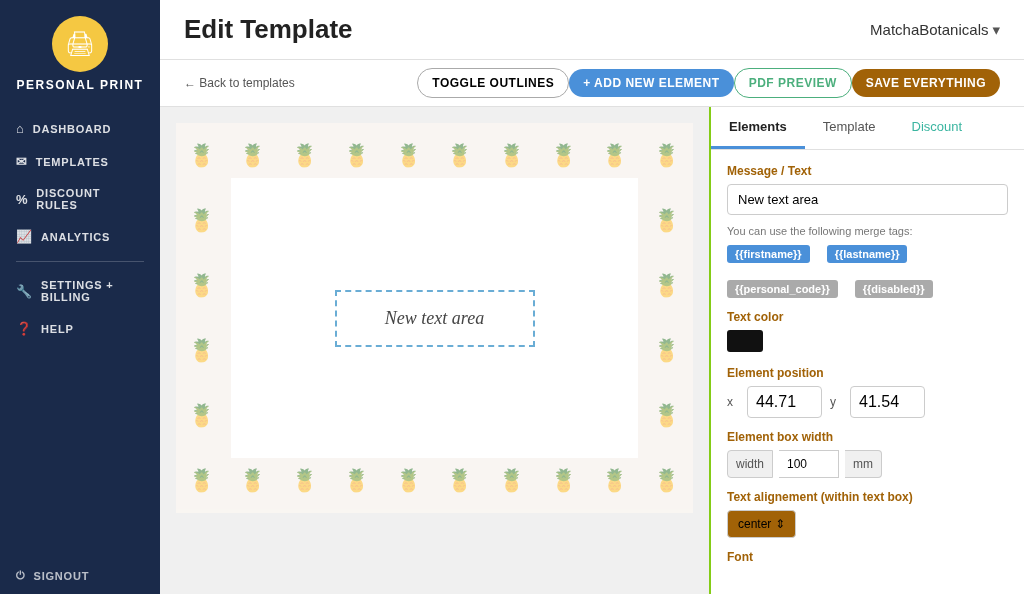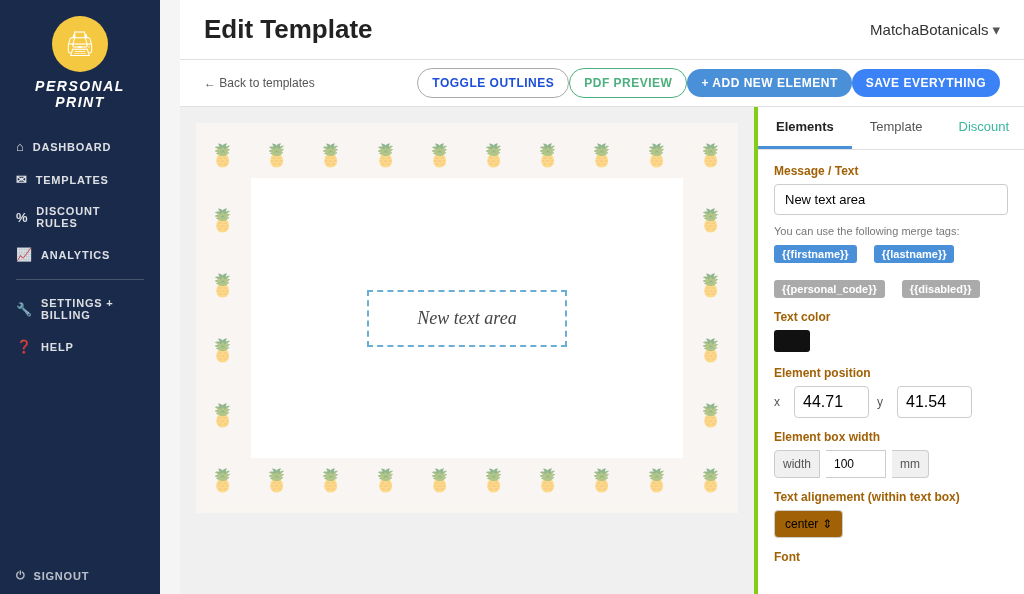--- a/index.html
+++ b/index.html
@@ -27,26 +27,25 @@
       border-radius: 50%;
       display: flex;
       align-items: center;
       justify-content: center;
       margin-bottom: 6px;
     }
     .logo-icon {
       font-size: 24px;
     }
     .sidebar-brand {
-      font-size: 14px;
+      font-size: 12px;
       font-weight: bold;
       letter-spacing: 1.5px;
       text-align: center;
       color: white;
-      font-style: italic;
     }
     .sidebar-nav {
       padding: 8px 0;
       flex: 1;
     }
     .nav-item {
       display: flex;
       align-items: center;
       gap: 8px;
       padding: 9px 16px;
@@ -76,21 +75,20 @@
       color: rgba(255,255,255,0.7);
       cursor: pointer;
     }
 
     
     .main {
       flex: 1;
       display: flex;
       flex-direction: column;
       overflow: hidden;
-      margin-left: 20px;
     }
 
     
     .header {
       background: white;
       padding: 14px 24px;
       display: flex;
       align-items: center;
       justify-content: space-between;
       border-bottom: 1px solid #e0e0e0;
@@ -131,33 +129,33 @@
       border-radius: 20px;
       font-size: 12px;
       font-weight: bold;
       cursor: pointer;
       border: none;
       letter-spacing: 0.5px;
     }
     .btn-outline {
       background: white;
       border: 1.5px solid #aaa;
-      color: #1d4ed8;
+      color: #000000;
     }
     .btn-blue {
       background: #4a90d9;
       color: white;
     }
     .btn-green-outline {
       background: white;
       border: 1.5px solid #4caf7d;
       color: #4caf7d;
     }
     .btn-green {
-      background: #3b82f6;
+      background: #a16207;
       color: white;
     }
 
     
     .content {
       display: flex;
       flex: 1;
       overflow: hidden;
     }
 
@@ -215,23 +213,23 @@
       text-align: center;
       font-size: 18px;
       color: #444;
       font-style: italic;
       font-family: Georgia, serif;
       cursor: move;
     }
 
     
     .right-panel {
-      width: 270px;
-      background: white;
-      border-left: 4px solid #84cc16;
+      width: 315px;
+      background: white;
+      border-left: 2px solid #84cc16;
       overflow-y: auto;
       flex-shrink: 0;
     }
     .tabs {
       display: flex;
       border-bottom: 1px solid #e0e0e0;
     }
     .tab {
       padding: 12px 18px;
       font-size: 13px;
@@ -409,22 +407,22 @@
     <h1 class="header-title">Edit Template</h1>
     <div class="header-brand">
       <span>MatchaBotanicals</span>
       <span class="chevron">▾</span>
     </div>
   </div>
 
   <div class="toolbar">
     <a class="back-link">← Back to templates</a>
     <button class="btn btn-outline">TOGGLE OUTLINES</button>
+    <button class="btn btn-blue">+ ADD NEW ELEMENT</button>
     <button class="btn btn-green-outline">PDF PREVIEW</button>
-    <button class="btn btn-blue">+ ADD NEW ELEMENT</button>
     <button class="btn btn-green">SAVE EVERYTHING</button>
   </div>
 
   <div class="content">
 
     <div class="canvas-area">
       <div class="template-canvas">
         <div class="pineapple-bg">
 
           <div class="pine red">🍍</div>

